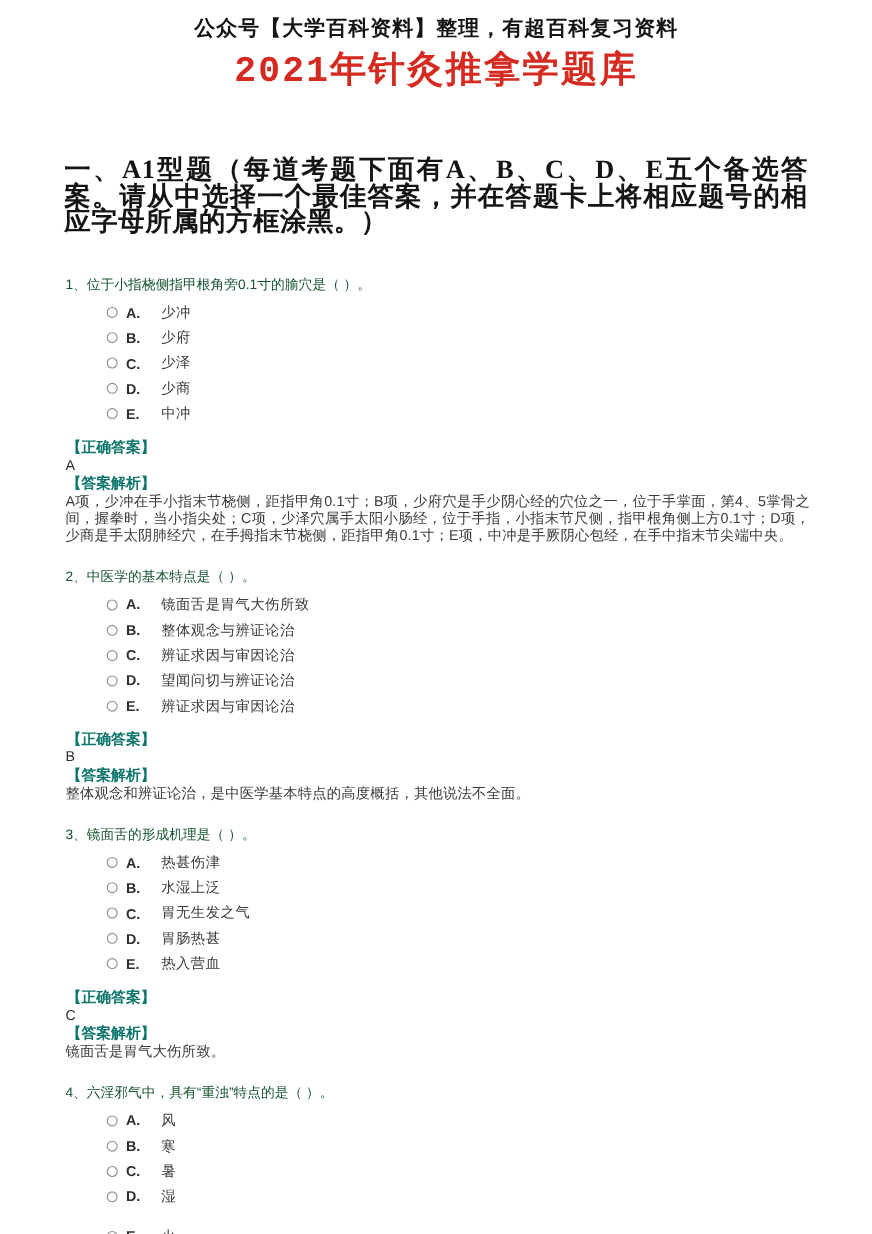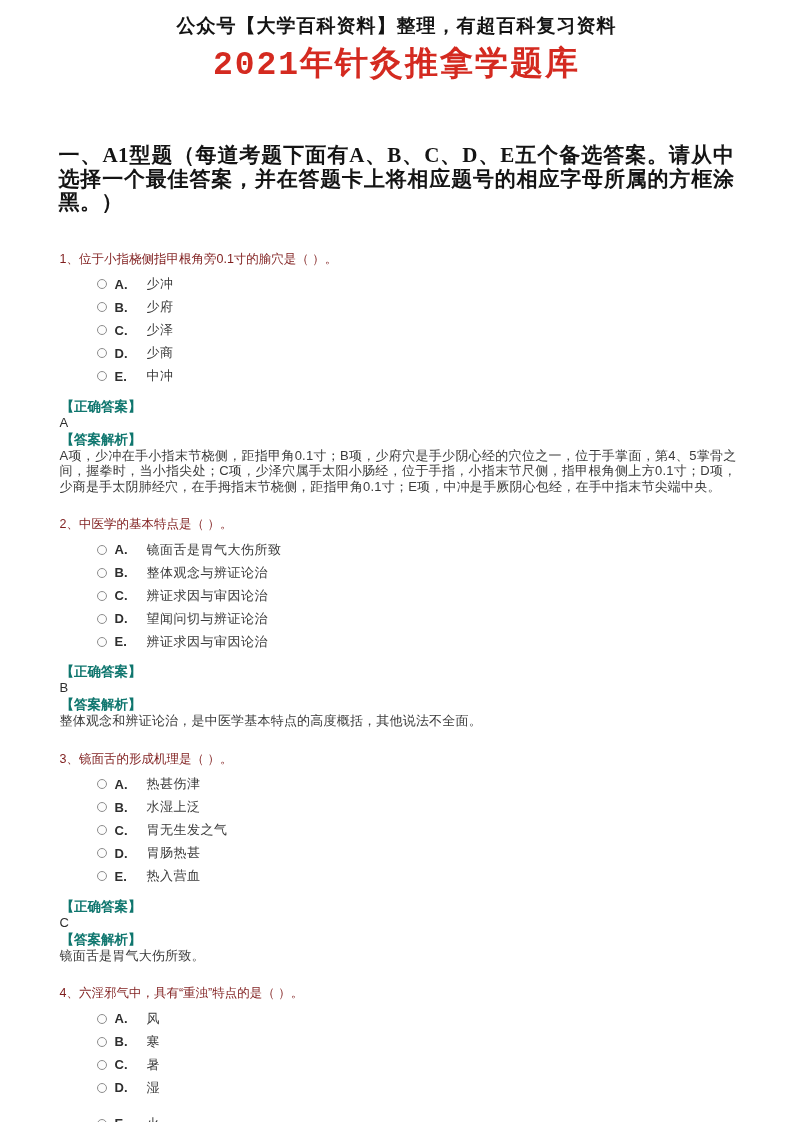--- a/index.html
+++ b/index.html
@@ -25,36 +25,36 @@
   .doc-title {
     margin-top: 2px;
     text-align: center;
     font-size: 33px;
     font-weight: 700;
     letter-spacing: 2px;
     font-family: Liberation Mono, monospace;
   }
   .section-heading {
     margin: 58px 42px 0 42px;
-    font-size: 21px;
+    font-size: 24px;
     font-weight: 700;
     line-height: 23.5px;
     color: #141414;
     text-align: justify;
     letter-spacing: 0.5px;
   }
   .question {
     margin: 22px 40px 0 43px;
     font-family: "Liberation Sans", sans-serif;
   }
   .question.first { margin-top: 36px; }
   .q-stem {
     font-size: 12.5px;
     line-height: 16px;
-    color: #7f1d1d;
+    color: #14532d;
   }
   .options { margin-top: 6px; }
   .option {
     display: flex;
     align-items: center;
     height: 23px;
     margin-left: 37px;
   }
   .option.extra-gap { margin-top: 13px; }
   .radio {

